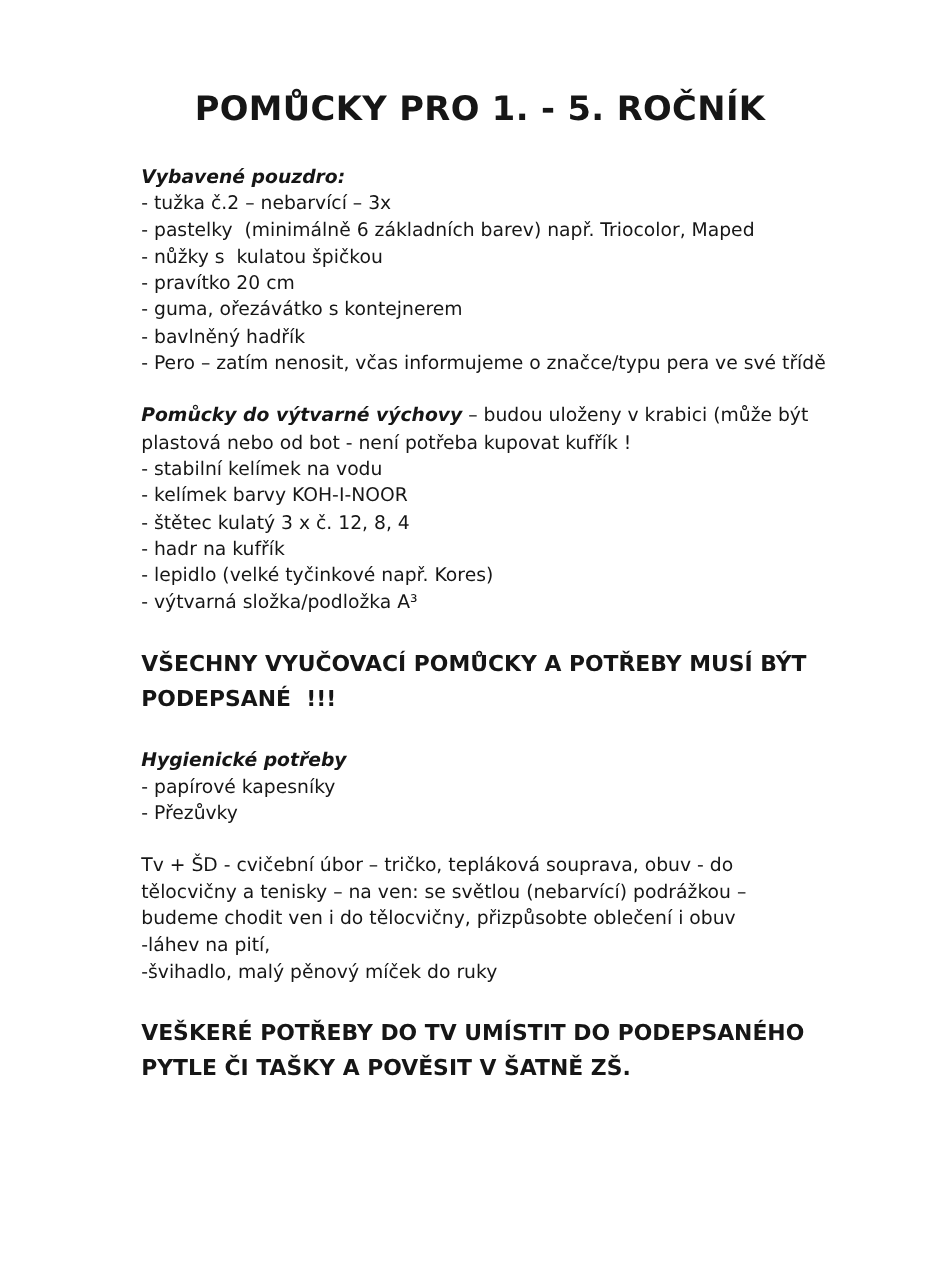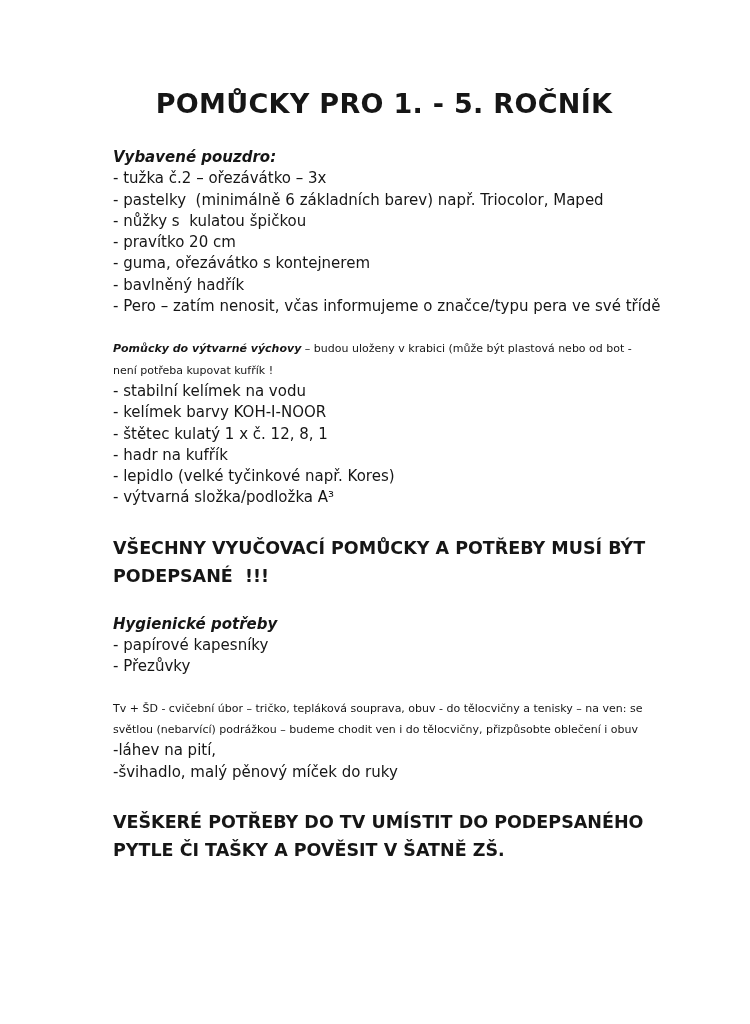--- a/index.html
+++ b/index.html
@@ -16,31 +16,31 @@
   .content {
     box-sizing: border-box;
     padding: 72px 95px 0 113px;
   }
   .doc-title {
     text-align: center;
     font-size: 27px;
     font-weight: 600;
     letter-spacing: 0.3px;
     line-height: 32px;
-    margin: 16px 0 27px 0;
+    margin: 0 0 27px 0;
     white-space: pre;
   }
   .line {
     font-size: 15px;
     line-height: 21.3px;
     margin: 0;
     white-space: pre;
   }
   .para {
-    font-size: 11px;
+    font-size: 15px;
     line-height: 21.3px;
     margin: 0;
     white-space: pre-wrap;
     max-width: 545px;
   }
   .sec-heading {
     font-weight: bold;
     font-style: italic;
   }
   .section { margin: 0; }
@@ -59,34 +59,34 @@
 </head>
 <body>
 
 <div class="page">
   <div class="content">
 
     <h1 class="doc-title">POMŮCKY PRO 1. - 5. ROČNÍK</h1>
 
     <div class="section">
       <p class="line sec-heading">Vybavené pouzdro:</p>
-      <p class="line">- tužka č.2 – ořezávátko – 3x</p>
+      <p class="line">- tužka č.2 – nebarvící – 3x</p>
       <p class="line">- pastelky  (minimálně 6 základních barev) např. Triocolor, Maped</p>
       <p class="line">- nůžky s  kulatou špičkou</p>
       <p class="line">- pravítko 20 cm</p>
       <p class="line">- guma, ořezávátko s kontejnerem</p>
       <p class="line">- bavlněný hadřík</p>
       <p class="line">- Pero – zatím nenosit, včas informujeme o značce/typu pera ve své třídě</p>
     </div>
 
     <div class="section mt-block">
       <p class="para"><span class="sec-heading">Pomůcky do výtvarné výchovy</span><span> – budou uloženy v krabici (může být plastová nebo od bot - není potřeba kupovat kufřík !</span></p>
       <p class="line">- stabilní kelímek na vodu</p>
       <p class="line">- kelímek barvy KOH-I-NOOR</p>
-      <p class="line">- štětec kulatý 1 x č. 12, 8, 1</p>
+      <p class="line">- štětec kulatý 3 x č. 12, 8, 4</p>
       <p class="line">- hadr na kufřík</p>
       <p class="line">- lepidlo (velké tyčinkové např. Kores)</p>
       <p class="line">- výtvarná složka/podložka A³</p>
     </div>
 
     <div class="notice">
       <div>VŠECHNY VYUČOVACÍ POMŮCKY A POTŘEBY MUSÍ BÝT</div>
       <div>PODEPSANÉ  !!!</div>
     </div>
 

